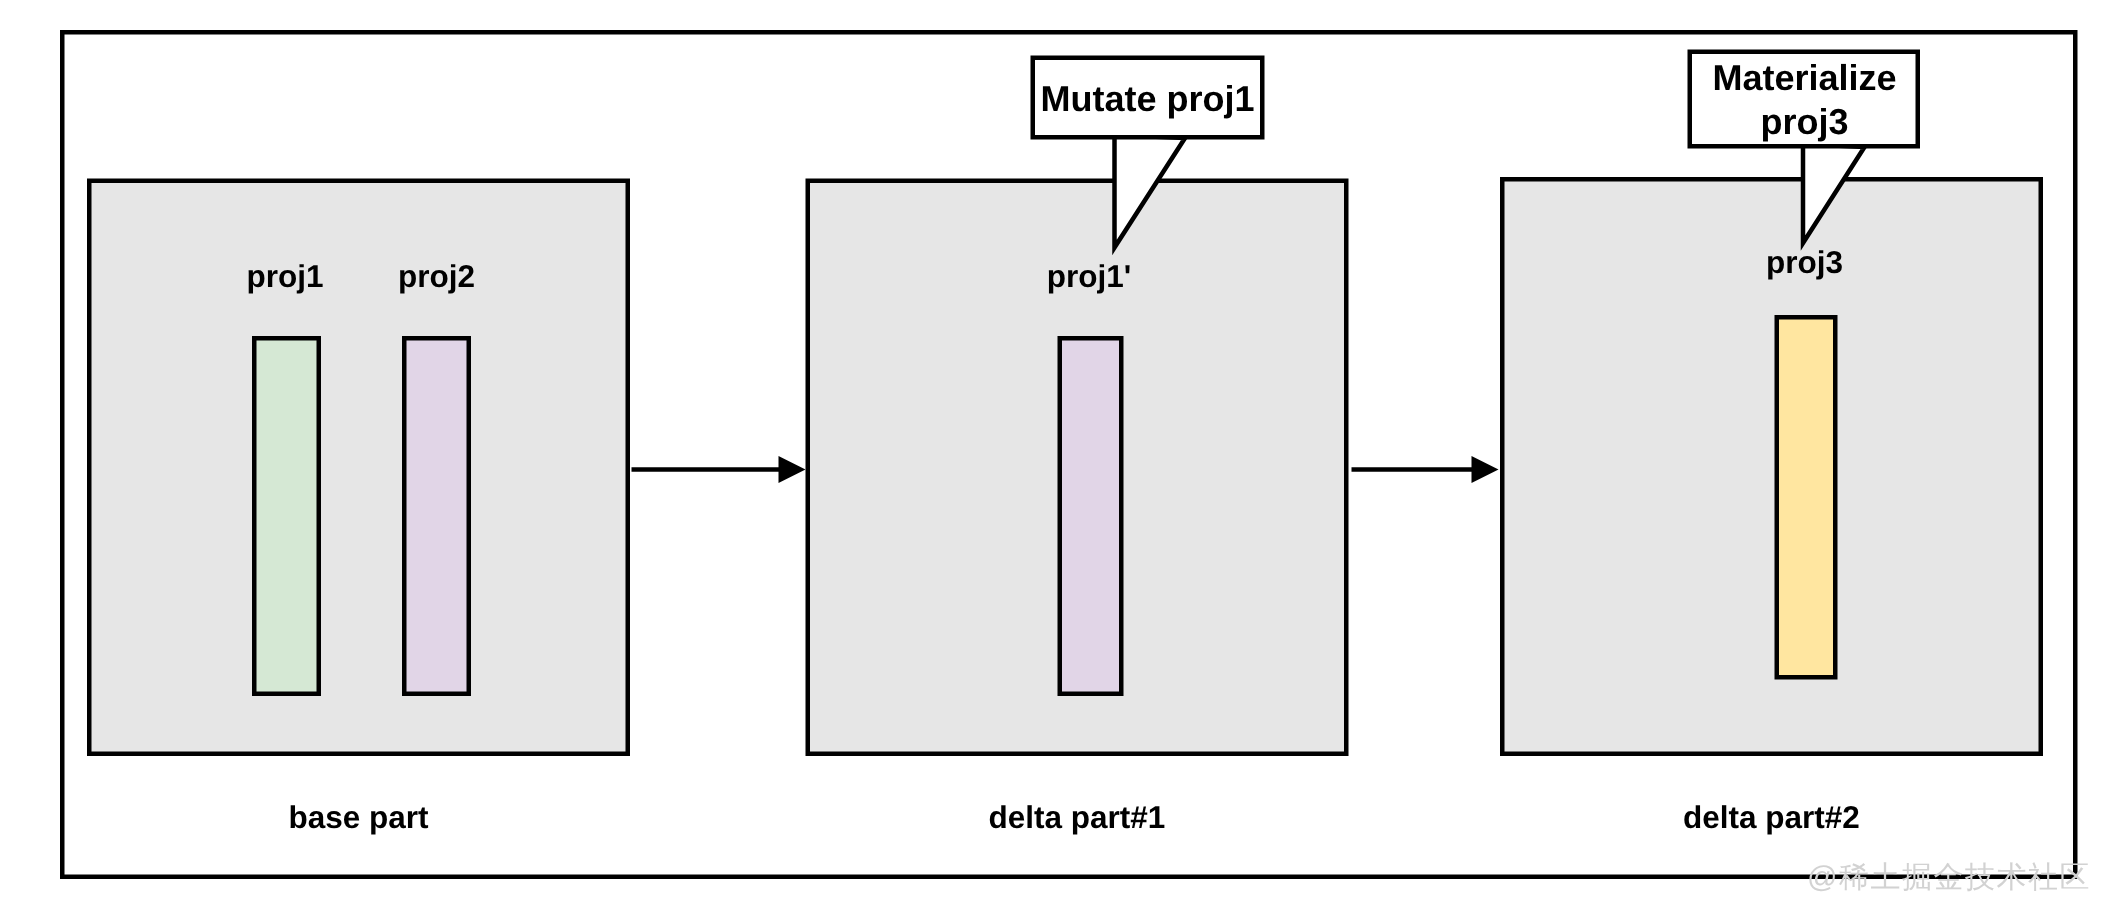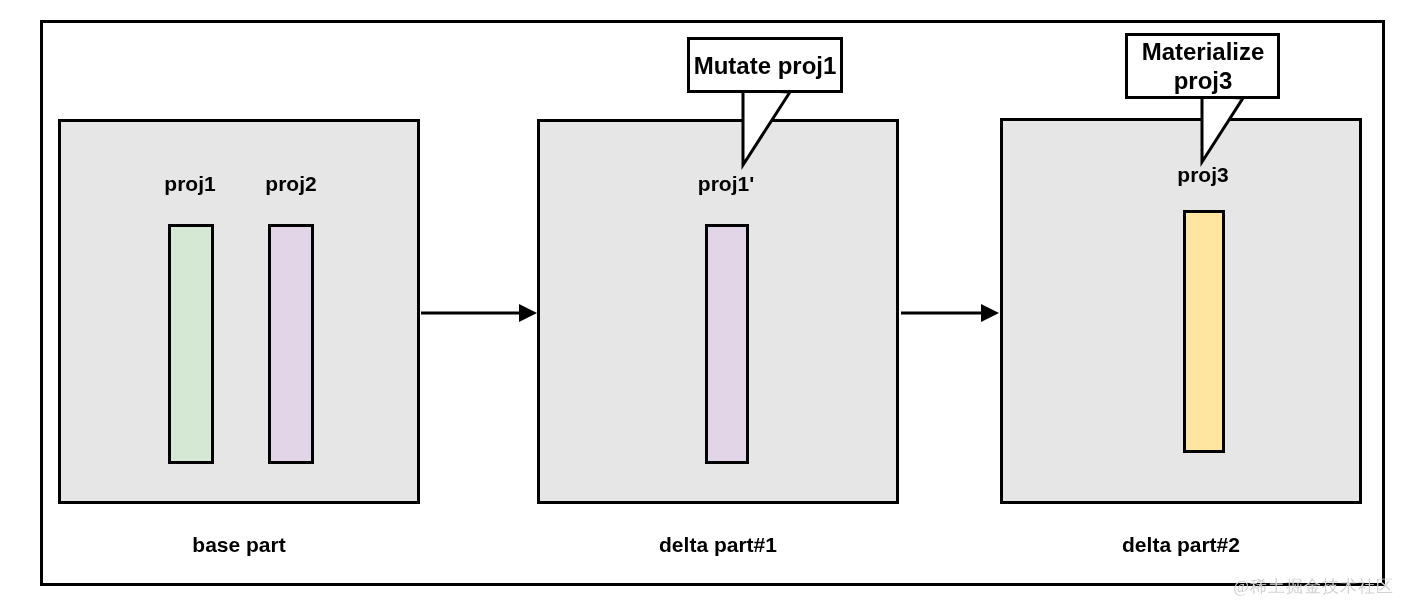--- a/index.html
+++ b/index.html
@@ -63,22 +63,22 @@
     font-weight: bold;
     fill: #000000;
   }
   .bar-label { font-size: 21px; }
   .part-label { font-size: 21px; }
   .callout-label { font-size: 24px; }
   .watermark {
     position: absolute;
     right: 22px;
     bottom: 8px;
-    font-family: Liberation Serif, serif;
-    font-size: 17px;
+    font-family: Liberation Sans, sans-serif;
+    font-size: 20px;
     color: #d2d2d2;
     letter-spacing: 1px;
     white-space: nowrap;
     user-select: none;
   }
 </style>
 </head>
 <body>
 
 <div id="canvas">

